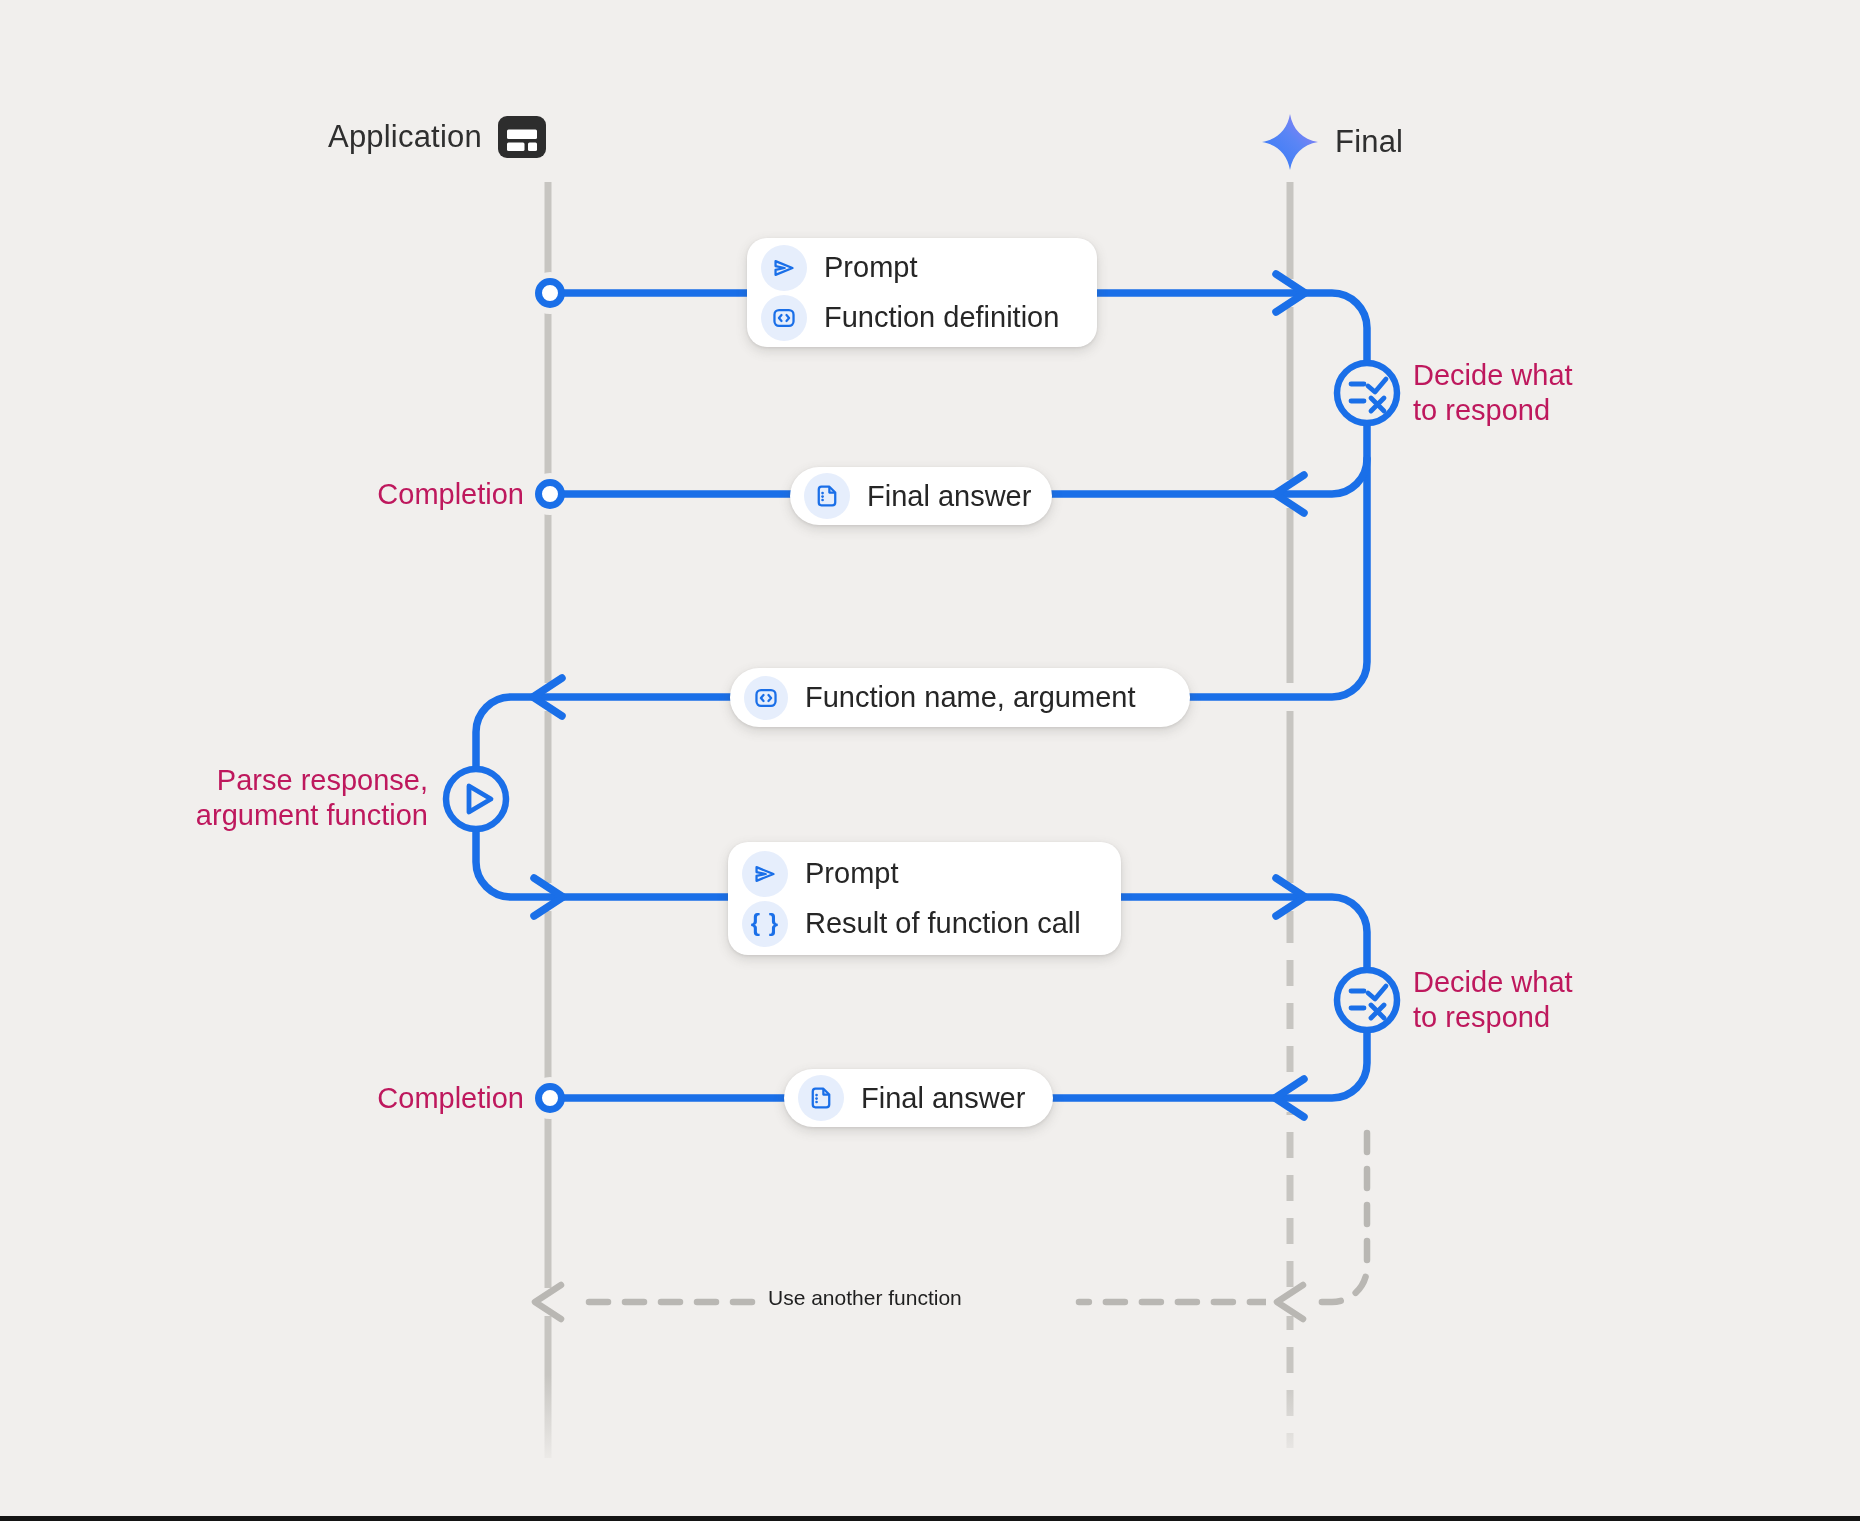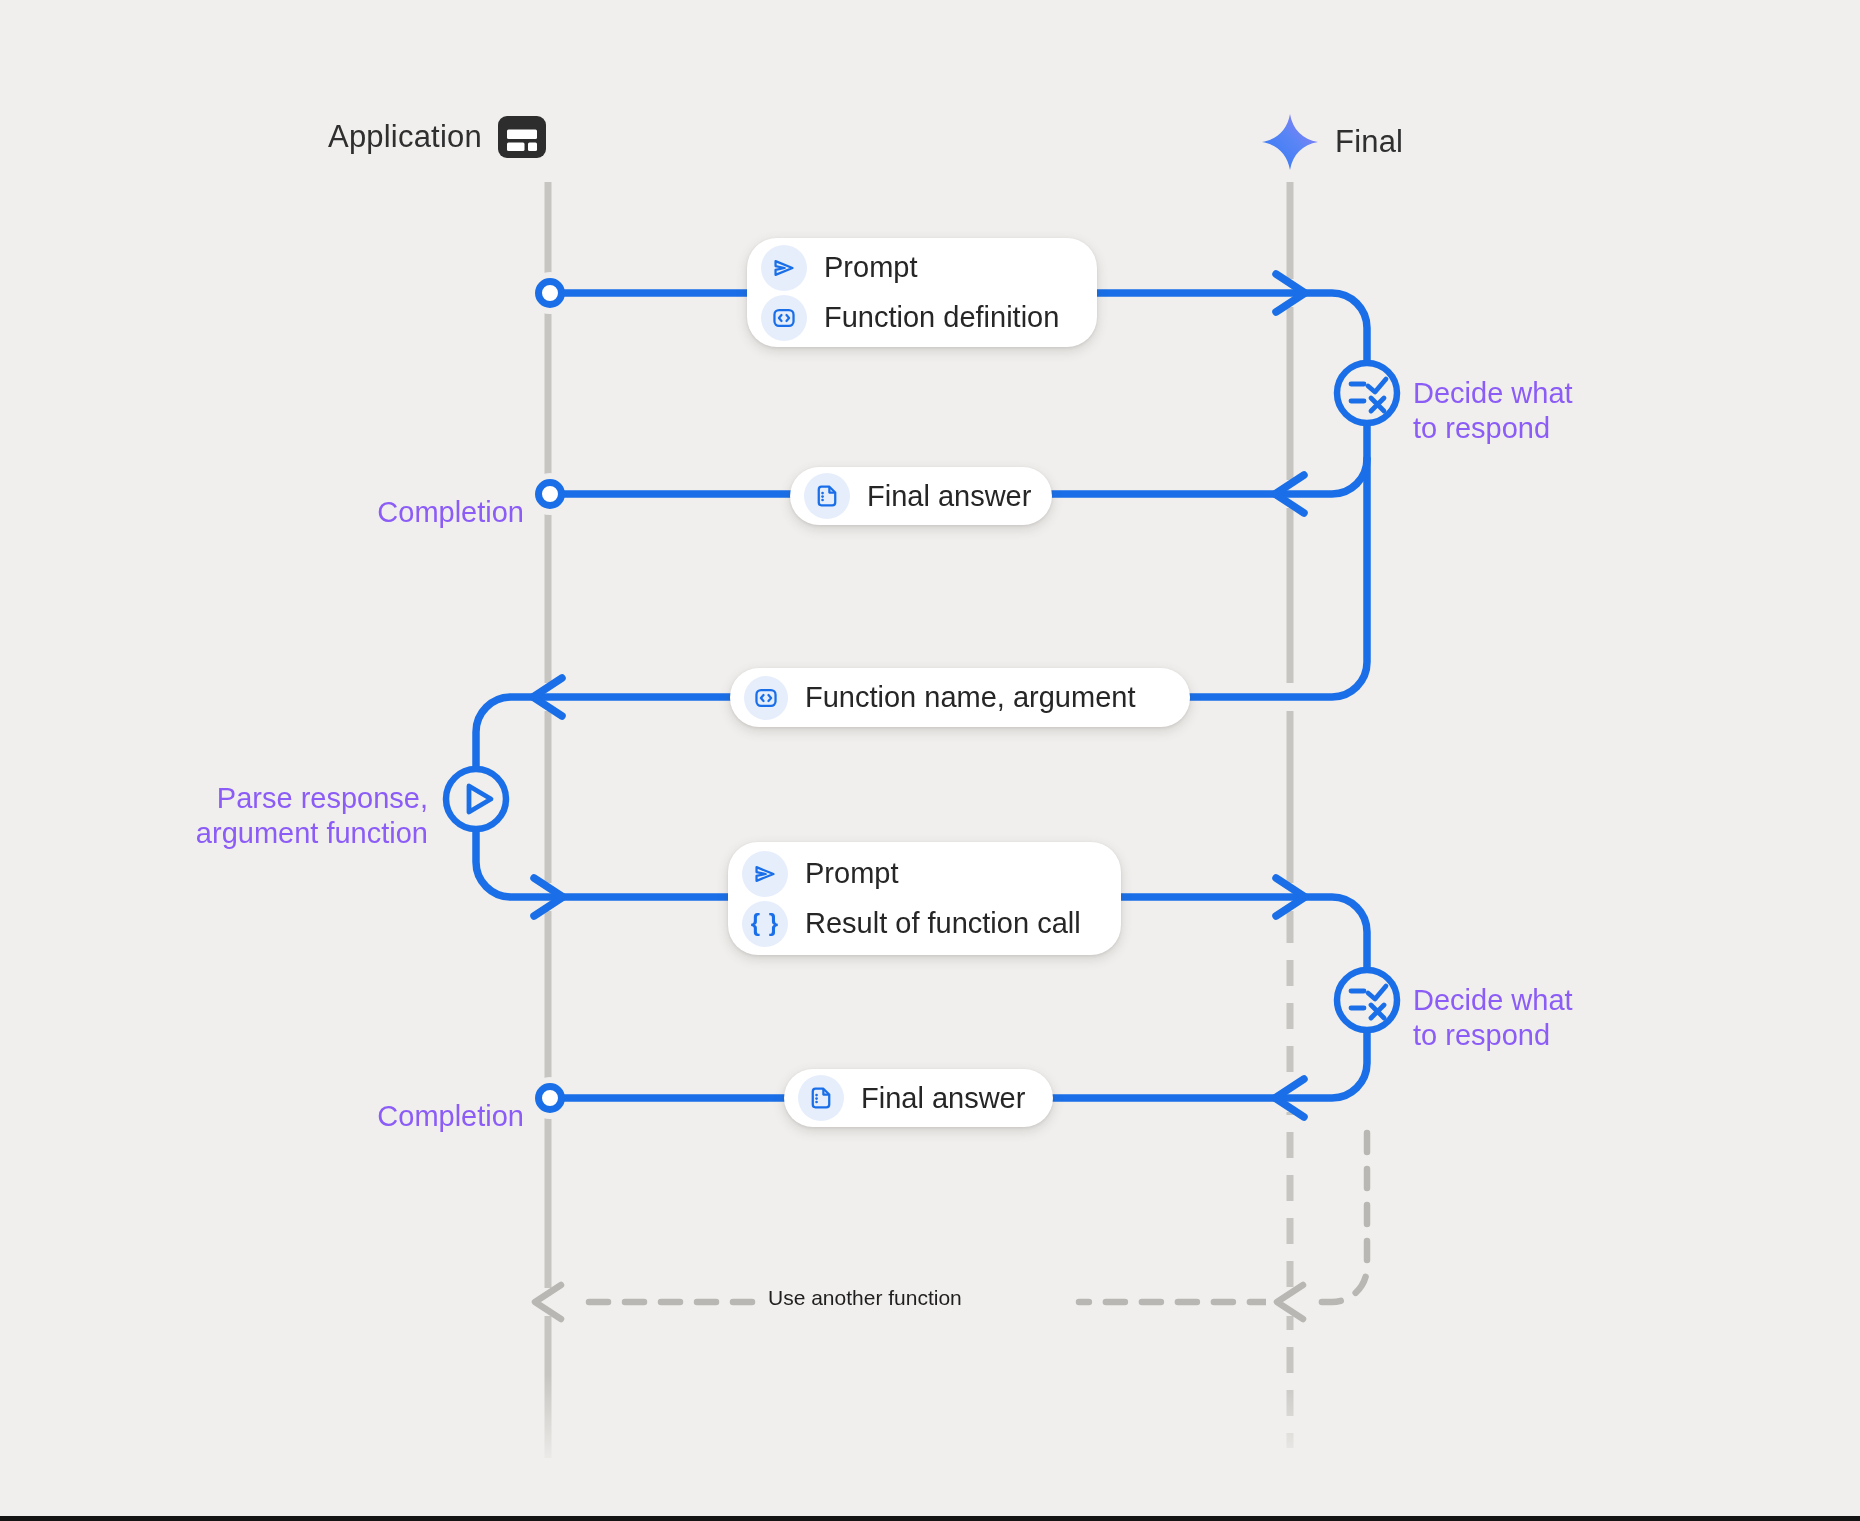--- a/index.html
+++ b/index.html
@@ -4,33 +4,33 @@
 <style>
   html,body{margin:0;padding:0;background:#f1efed;}
   .canvas{
     position:relative;width:1860px;height:1521px;background:#f1efed;
     font-family:"Liberation Sans",sans-serif;overflow:hidden;
   }
   svg.wire{position:absolute;left:0;top:0;z-index:1;}
   .hdr{position:absolute;display:flex;align-items:center;gap:16px;z-index:3;}
   .hdr .hdr-label{font-size:31px;font-weight:500;color:#2f2f2f;letter-spacing:.2px;}
   .pill{
-    position:absolute;z-index:4;background:#ffffff;border-radius:30px;
+    position:absolute;z-index:4;background:#ffffff;border-radius:20px;
     box-shadow:0 4px 12px rgba(80,75,70,.18),0 1px 3px rgba(80,75,70,.12);
     display:flex;flex-direction:column;justify-content:center;gap:4px;
     padding:8px 26px 8px 14px;box-sizing:border-box;
   }
   .pill.single{border-radius:29px;}
   .pill-row{display:flex;align-items:center;gap:17px;white-space:nowrap;}
   .icon-circle{
     width:46px;height:46px;border-radius:50%;background:#e6eefc;
     display:flex;align-items:center;justify-content:center;flex:0 0 auto;
   }
   .pill-label{font-size:29px;font-weight:500;color:#262626;}
-  .side-label{position:absolute;z-index:3;color:#8b5cf6;font-size:29px;font-weight:500;line-height:35px;margin-top:18px;}
+  .side-label{position:absolute;z-index:3;color:#be185d;font-size:29px;font-weight:500;line-height:35px;}
   .side-label.right-align{text-align:right;}
   .flow-note{position:absolute;z-index:3;color:#1f1f1f;font-size:21px;font-weight:500;}
   .bottom-bar{position:absolute;left:0;bottom:0;width:100%;height:5px;background:#141414;z-index:5;}
   .braces{font-size:24px;font-weight:700;color:#1a6fe8;letter-spacing:1px;line-height:1;transform:translateY(-1px);}
 </style>
 </head>
 <body>
 
 <div class="canvas">
 

